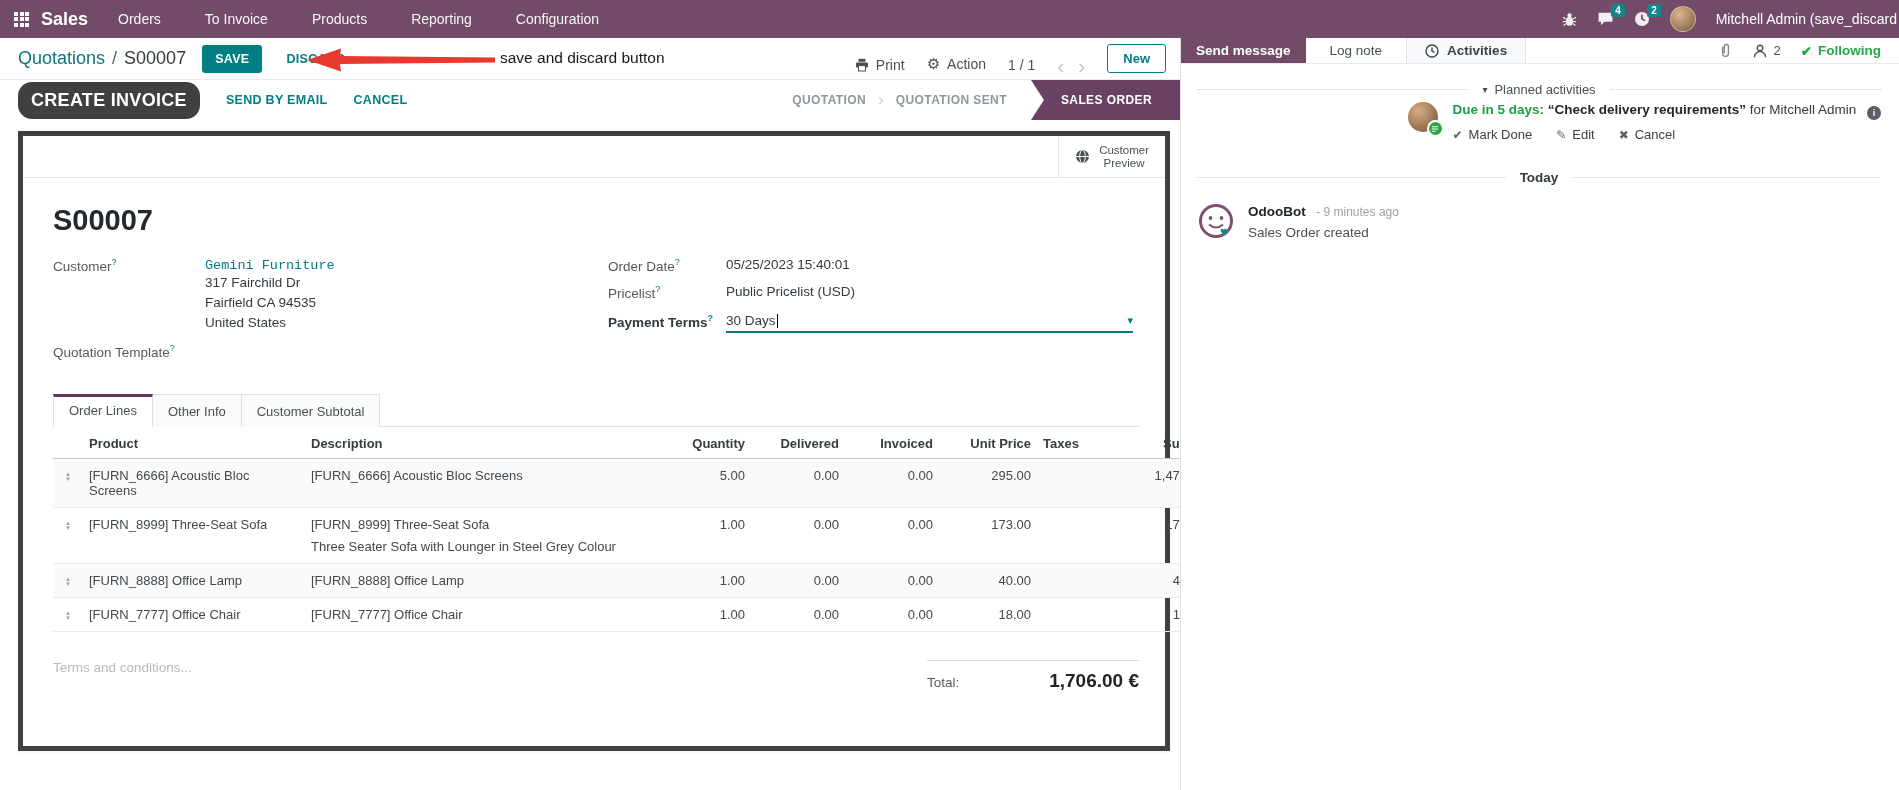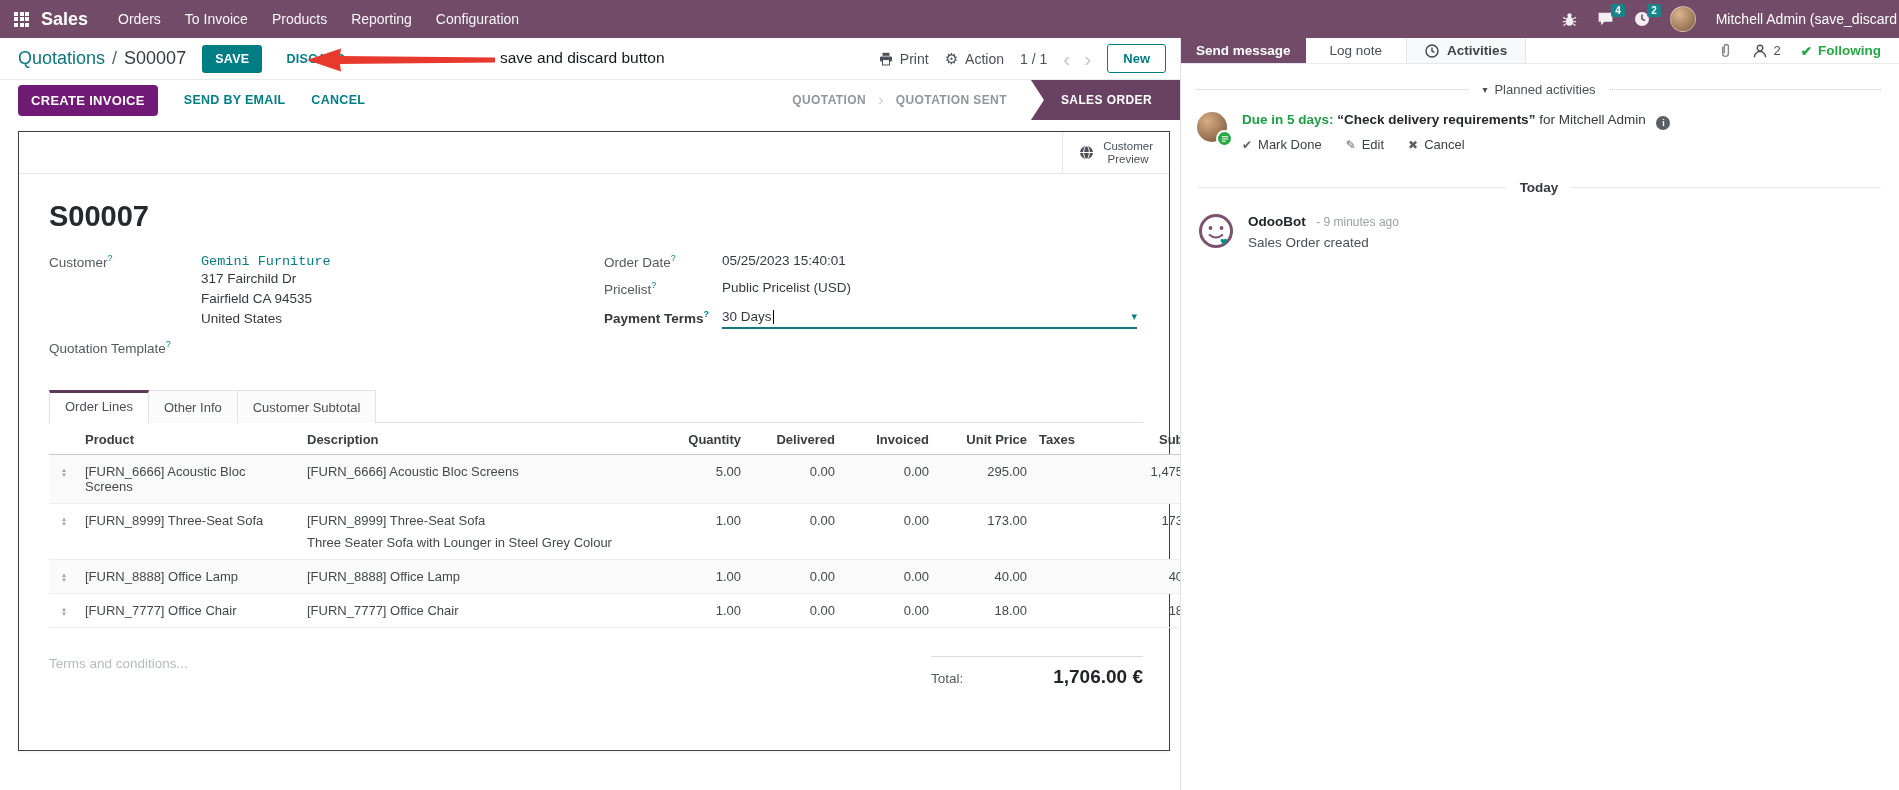--- a/index.html
+++ b/index.html
@@ -5,65 +5,65 @@
   * { box-sizing: border-box; margin: 0; padding: 0; }
   html,body { width:1899px; height:790px; overflow:hidden; }
   body { font-family:"Liberation Sans", sans-serif; background:#fff; color:#495057; }
   .page { width:1899px; height:790px; display:flex; flex-direction:column; }
 
   
   .topbar { height:38px; background:#714B67; display:flex; align-items:center; padding-left:14px; color:#fff; flex-shrink:0; overflow:hidden; }
   .apps-icon { display:grid; grid-template-columns:repeat(3,4px); grid-template-rows:repeat(3,4px); gap:1.5px; margin-right:12px; }
   .apps-icon span { background:#fff; }
   .app-name { font-size:18px; font-weight:700; margin-right:30px; }
-  .nav-menus { display:flex; gap:24px; font-size:14px; }
+  .nav-menus { display:flex; gap:44px; font-size:14px; }
   .menu-item { color:rgba(255,255,255,.95); cursor:pointer; white-space:nowrap; }
   .topbar-right { margin-left:auto; display:flex; align-items:center; gap:20px; padding-right:2px; }
   .icon-wrap { position:relative; display:flex; }
   .tb-badge { position:absolute; top:-7px; right:-11px; background:#16858B; color:#fff; font-size:10px; font-weight:700; padding:1px 4px; border-radius:2px; line-height:11px; }
   .tb-avatar { width:26px; height:26px; border-radius:50%; background:radial-gradient(circle at 35% 30%, #dcb58e, #7d5a3c); border:1px solid rgba(255,255,255,.4); flex-shrink:0; }
   .user-name { font-size:14px; white-space:nowrap; }
 
   
   .main-row { display:flex; height:752px; }
   .left-col { width:1180px; flex-shrink:0; display:flex; flex-direction:column; }
 
   
   .control-panel { height:42px; display:flex; align-items:center; padding-left:18px; border-bottom:1px solid #e7e9ed; position:relative; flex-shrink:0; }
   .breadcrumb { font-size:18px; display:flex; gap:7px; align-items:baseline; }
   .bc-parent { color:#11757c; cursor:pointer; }
   .bc-sep { color:#53686c; }
   .bc-current { color:#343a40; }
   .save-btn { background:#017e84; color:#fff; border:none; font-family:inherit; font-size:12.5px; font-weight:700; letter-spacing:.3px; padding:7px 13px; border-radius:3px; margin-left:16px; cursor:pointer; }
   .discard-btn { background:none; border:none; font-family:inherit; color:#017e84; font-size:12.5px; font-weight:700; letter-spacing:.3px; margin-left:24px; cursor:pointer; }
-  .cp-actions { margin-left:auto; display:flex; align-items:center; gap:16px; padding-right:14px; }
+  .cp-actions { margin-left:auto; display:flex; align-items:flex-end; gap:22px; padding-right:14px; }
   .cp-item { display:flex; align-items:center; gap:7px; font-size:14px; color:#495057; cursor:pointer; }
   .gear-glyph { font-size:15px; color:#495057; }
   .pager { font-size:14px; color:#495057; }
   .pager-chevrons { display:flex; gap:14px; }
   .chev { font-size:21px; color:#c2c6ca; line-height:14px; cursor:pointer; }
   .new-btn { border:1px solid #017e84; color:#017e84; background:#fff; font-family:inherit; font-size:13px; font-weight:600; padding:6px 15px; border-radius:3px; cursor:pointer; }
 
   
   .annotation-layer { position:absolute; left:0; top:0; width:100%; height:100%; pointer-events:none; }
   .annotation-arrow { position:absolute; left:305px; top:8px; }
   .annotation-text { position:absolute; left:500px; top:11px; font-size:15.5px; color:#15181b; white-space:nowrap; }
 
   
   .status-row { height:40px; display:flex; align-items:center; padding-left:18px; flex-shrink:0; }
-  .sb-primary { background:#701a75; color:#fff; border:none; font-family:inherit; font-size:13px; font-weight:700; letter-spacing:.3px; padding:8px 13px; border-radius:4px; cursor:pointer; }
+  .sb-primary { background:#404040; color:#fff; border:none; font-family:inherit; font-size:18px; font-weight:700; letter-spacing:.3px; padding:8px 13px; border-radius:14px; cursor:pointer; }
   .sb-link { background:none; border:none; font-family:inherit; color:#017e84; font-size:12.5px; font-weight:700; letter-spacing:.3px; margin-left:26px; cursor:pointer; }
   .stages { margin-left:auto; display:flex; align-items:center; height:100%; }
   .stage { font-size:12px; font-weight:700; color:#8f969c; letter-spacing:.4px; padding:0 12px; cursor:pointer; white-space:nowrap; }
   .stage-sep { color:#ccd0d4; font-size:17px; }
   .stage-active { height:100%; display:flex; align-items:center; background:#694263; color:#fff; font-size:12px; font-weight:700; letter-spacing:.4px; padding:0 28px 0 30px; margin-left:12px; clip-path:polygon(0 0,100% 0,100% 100%,0 100%,13px 50%); cursor:pointer; white-space:nowrap; }
 
   
   .content { flex:1; padding:11px 0 0 18px; }
-  .card { width:1152px; height:620px; background:#fff; border:1px solid #404040; box-shadow:0 1px 3px rgba(0,0,0,.06); display:flex; flex-direction:column; }
+  .card { width:1152px; height:620px; background:#fff; border:5px solid #404040; box-shadow:0 1px 3px rgba(0,0,0,.06); display:flex; flex-direction:column; }
   .card-strip { height:42px; border-bottom:1px solid #e4e7ea; display:flex; justify-content:flex-end; flex-shrink:0; }
   .preview-btn { border-left:1px solid #e4e7ea; display:flex; align-items:center; gap:9px; padding:0 16px; color:#495057; font-size:11.5px; line-height:13px; cursor:pointer; background:#fff; font-family:inherit; border-top:none; border-right:none; border-bottom:none; }
   .card-body { flex:1; padding:0 26px 0 30px; }
   .so-name { font-size:29px; font-weight:700; color:#24292e; margin-top:26px; }
 
   .fields { display:flex; margin-top:20px; }
   .fg-left { width:555px; flex-shrink:0; }
   .fg-right { flex:1; padding-right:6px; }
   .frow { display:flex; margin-bottom:10px; }
   .flabel { width:152px; flex-shrink:0; font-size:13.5px; color:#55595e; }
@@ -115,21 +115,21 @@
   .followers { display:flex; align-items:center; gap:6px; color:#495057; font-size:13px; cursor:pointer; }
   .follow { color:#28a745; font-size:13.5px; font-weight:600; display:flex; align-items:center; gap:6px; cursor:pointer; white-space:nowrap; }
 
   .chatter-body { padding:18px 18px 0 16px; }
   .section-divider { display:flex; align-items:center; gap:14px; font-size:13px; color:#4a5056; }
   .divider-line { flex:1; border-top:1px dotted #c9ccd0; }
   .divider-line.solid { border-top:1px solid #e4e6e9; }
   .planned-label { display:flex; align-items:center; gap:7px; cursor:pointer; white-space:nowrap; }
   .today-label { font-weight:700; color:#343a40; font-size:13.5px; }
 
-  .activity { display:flex; margin-top:15px; }
+  .activity { display:flex; margin-top:5px;justify-content:flex-end; }
   .act-avatar { width:30px; height:30px; border-radius:50%; background:radial-gradient(circle at 35% 30%, #d8ad85, #6f4f34); position:relative; flex-shrink:0; }
   .act-badge { position:absolute; bottom:-5px; right:-6px; width:17px; height:17px; border-radius:50%; background:#28a745; border:2px solid #fff; display:flex; align-items:center; justify-content:center; }
   .act-content { margin-left:15px; }
   .act-line1 { font-size:13.5px; color:#343a40; }
   .due-text { color:#1f9d44; font-weight:700; }
   .act-title { font-weight:700; color:#23272b; }
   .info-dot { display:inline-flex; width:14px; height:14px; border-radius:50%; background:#5a6066; color:#fff; font-size:9px; font-weight:700; align-items:center; justify-content:center; vertical-align:-2px; margin-left:7px; cursor:pointer; font-style:normal; }
   .act-line2 { margin-top:7px; display:flex; gap:24px; font-size:13px; color:#3c4247; }
   .act-action { display:flex; align-items:center; gap:6px; cursor:pointer; }
   .glyph { font-size:12px; color:#5a6066; }

